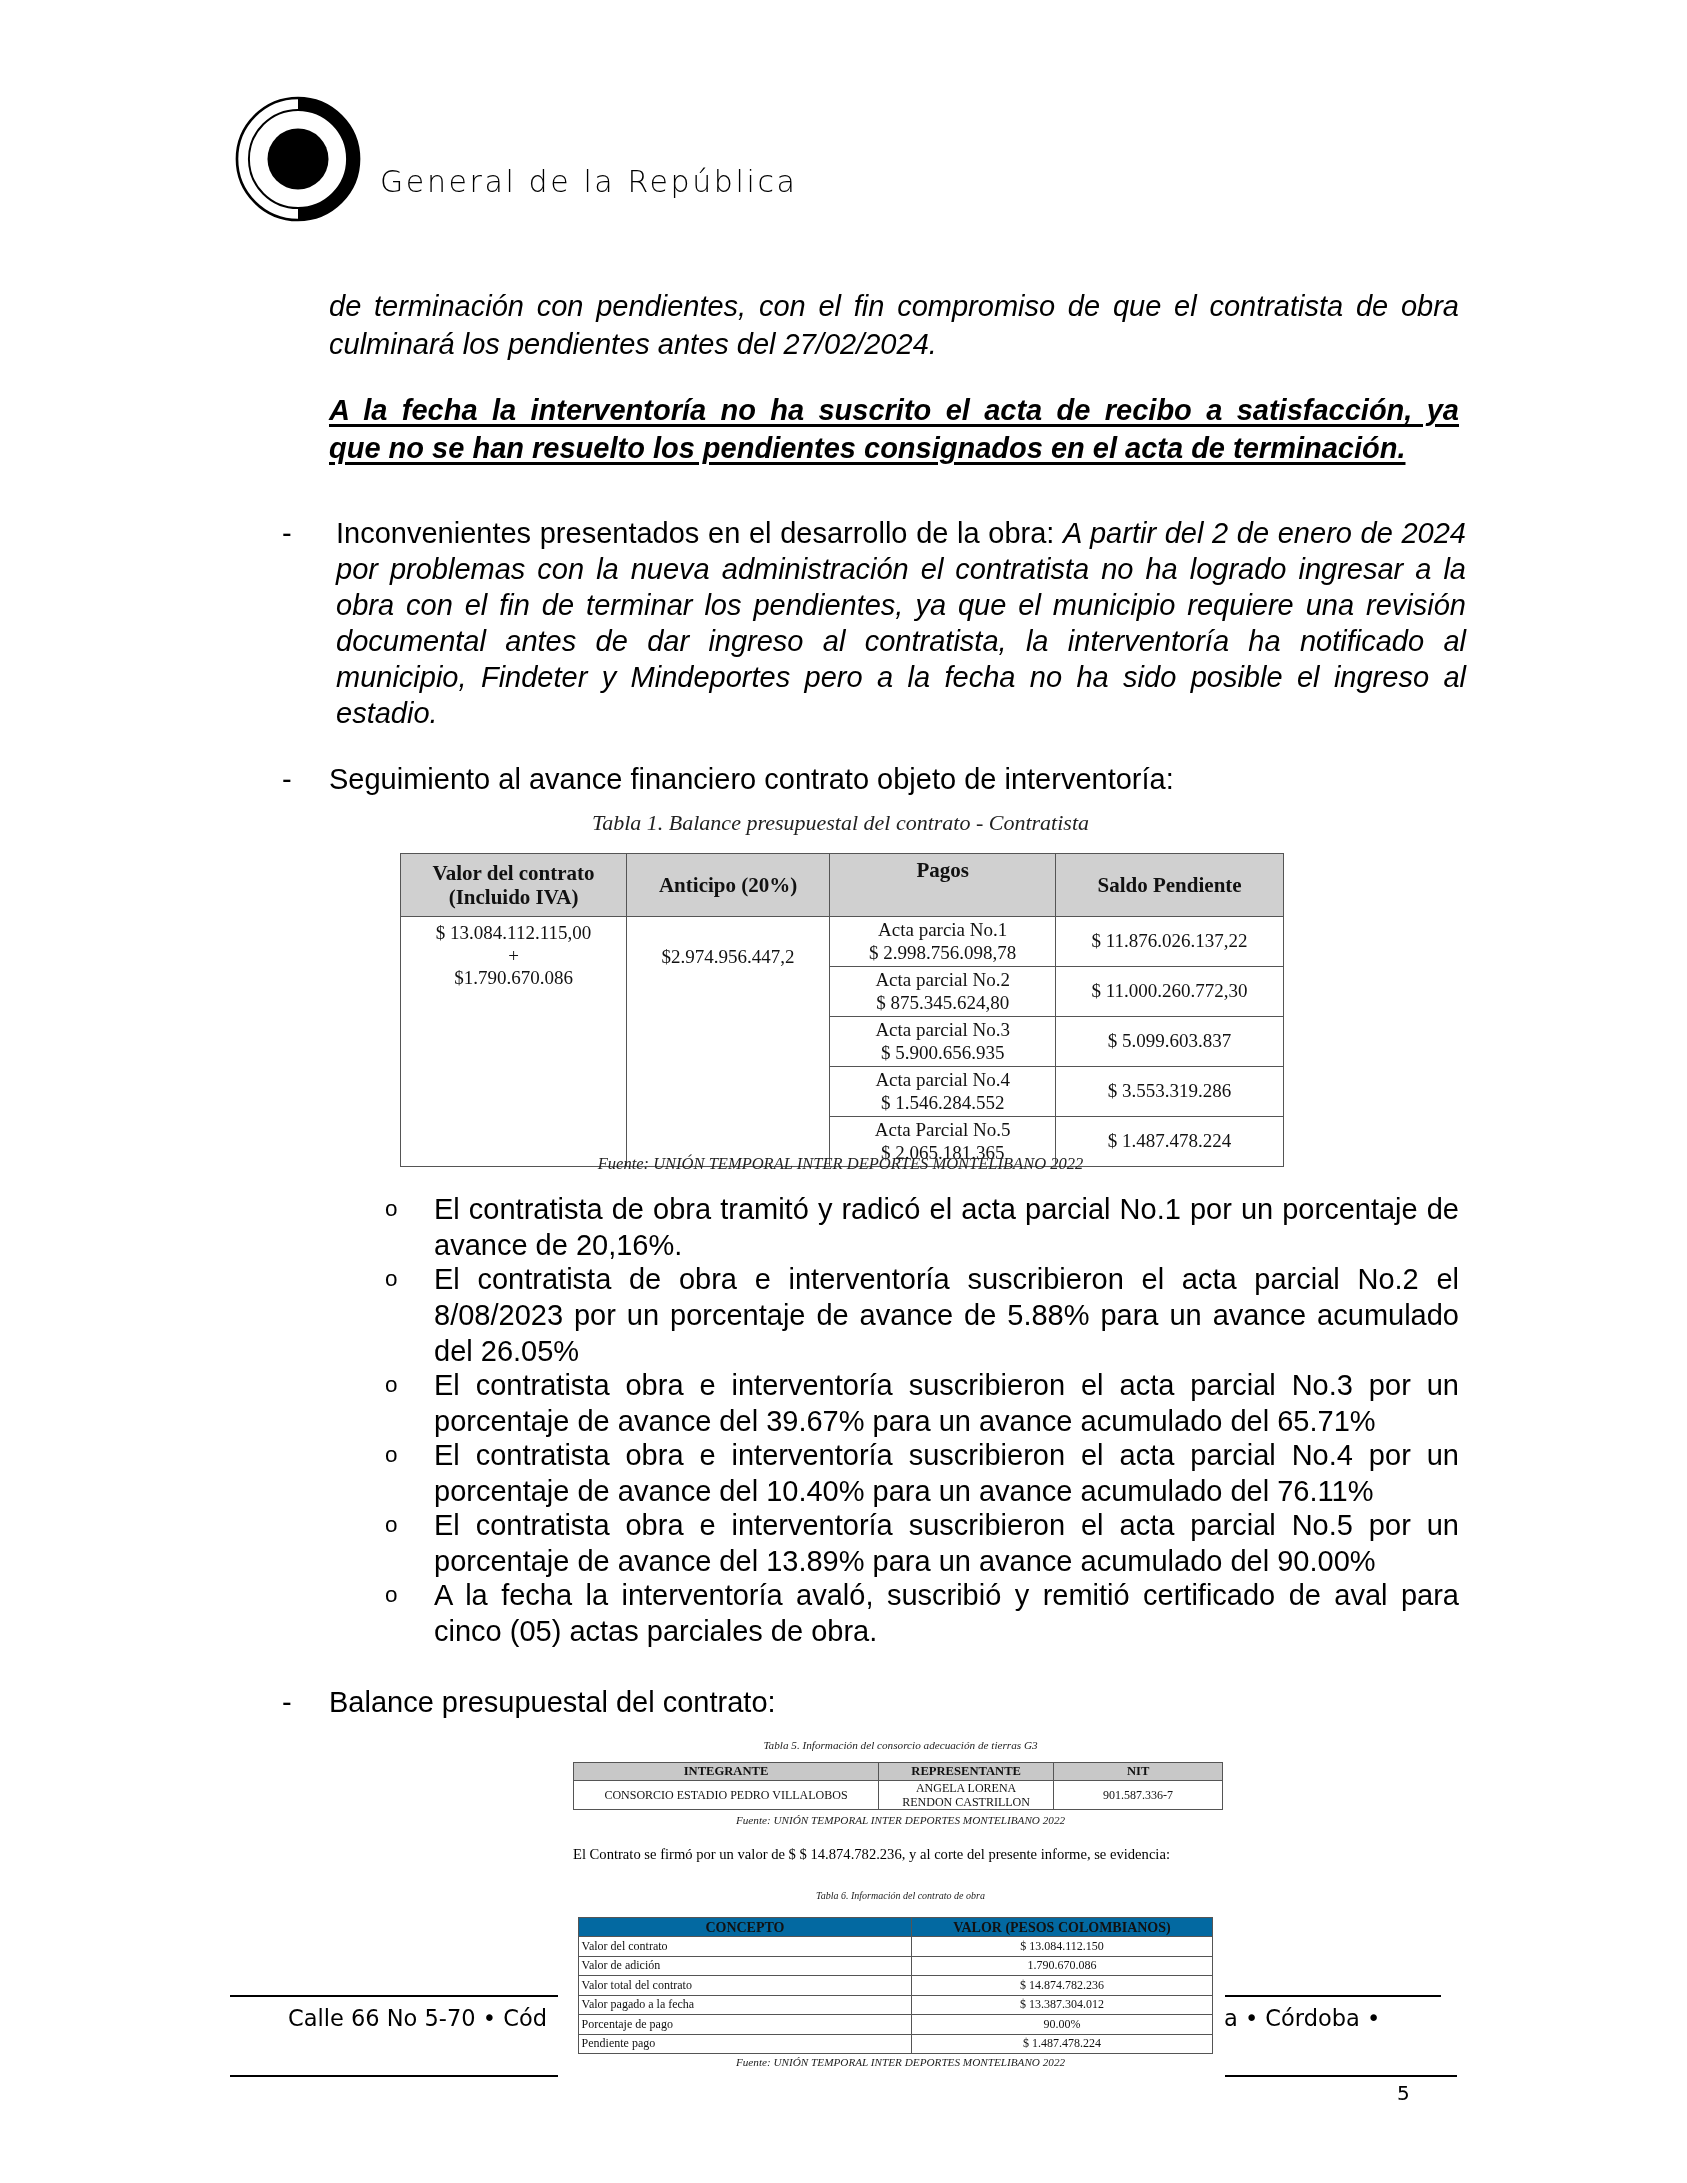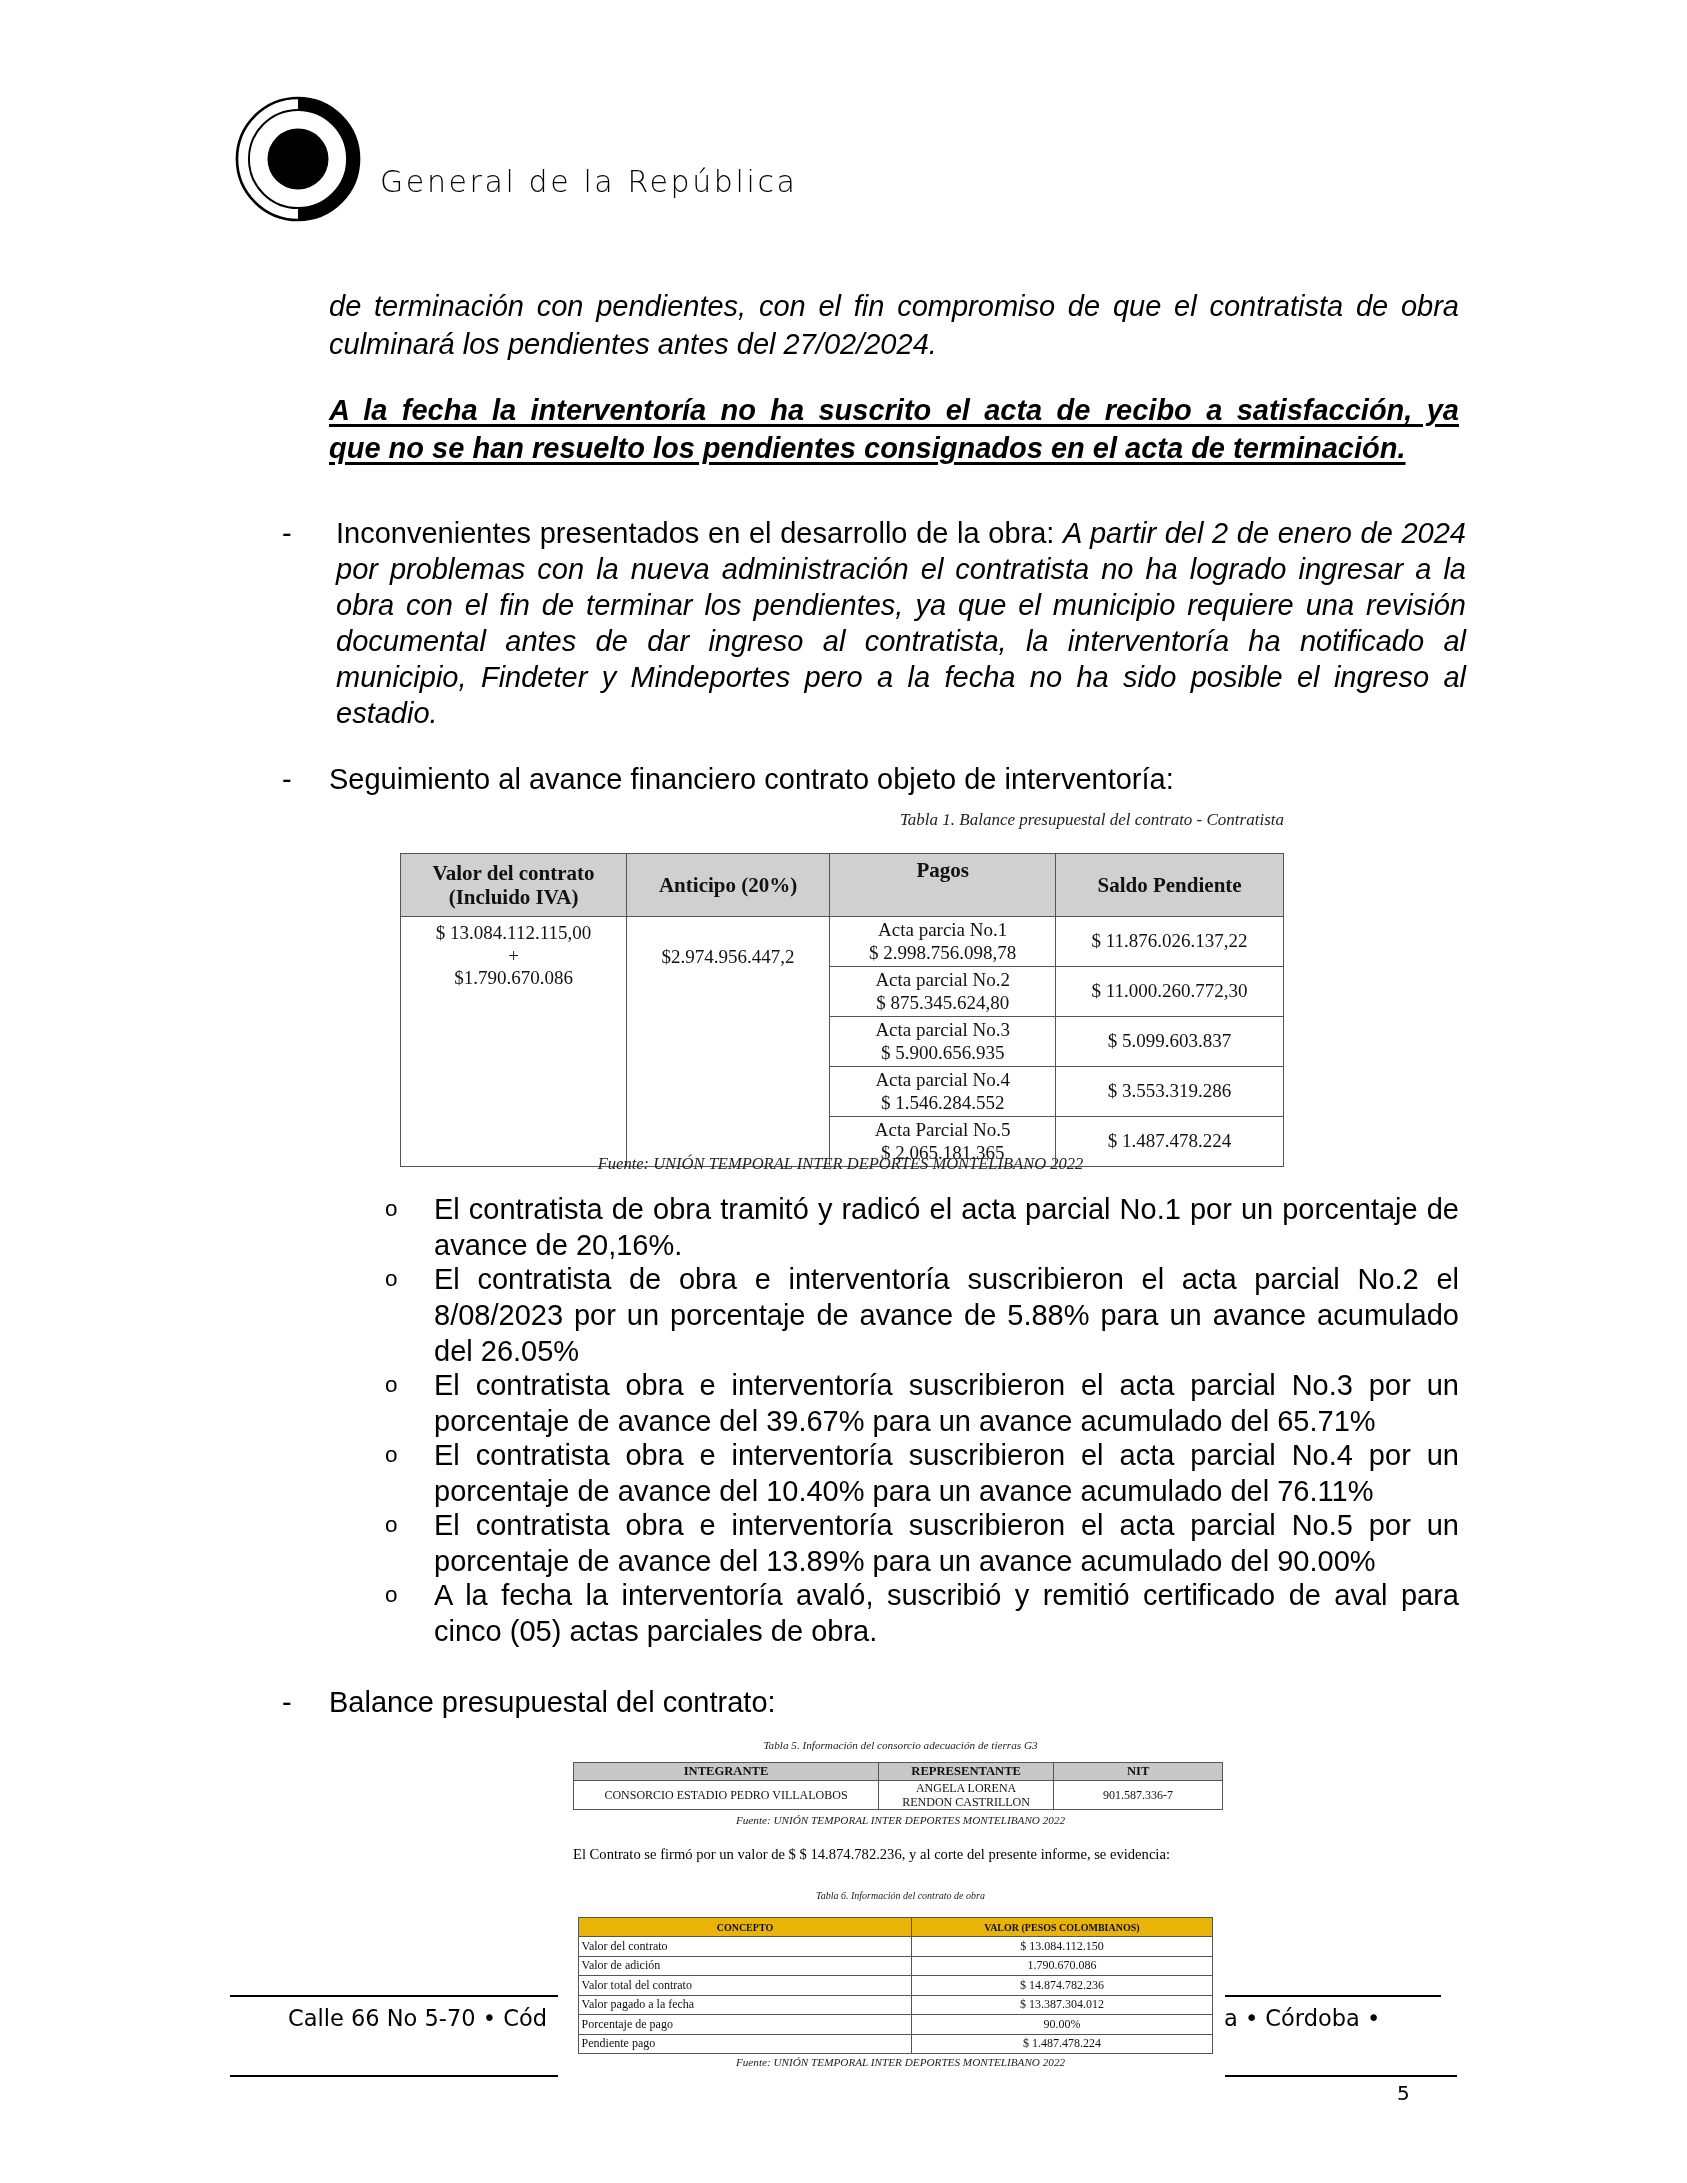--- a/index.html
+++ b/index.html
@@ -24,21 +24,21 @@
 
   
   .cap { position: absolute; font-family: "Liberation Serif", serif; font-style: italic; text-align: center; color: #222; }
   table.t { position: absolute; border-collapse: collapse; font-family: "Liberation Serif", serif; color: #111; }
   table.t th { background: #d0d0d0; font-weight: bold; border: 1.3px solid #555; }
   table.t td { border: 1.3px solid #555; text-align: center; vertical-align: middle; }
   table.t1 th { font-size: 21px; line-height: 24px; height: 57px; }
   table.t1 td { font-size: 19px; line-height: 22.5px; }
   table.t5 th { font-size: 12.6px; line-height: 14.6px; height: 14.6px; background: #c8c8c8; }
   table.t5 td { font-size: 12px; line-height: 14px; }
-  table.t6 th { font-size: 10px; line-height: 15px; height: 16px; background: #eab308; }
+  table.t6 th { font-size: 14px; line-height: 15px; height: 16px; background: #0369a1; }
   table.t6 td { font-size: 12px; line-height: 14.6px; height: 16.5px; }
   table.t6 td.l { text-align: left; padding-left: 2.6px; }
 
   
   .rule { position: absolute; height: 2px; background: #000; }
   .foot { position: absolute; font-family: "DejaVu Sans", sans-serif; font-size: 22.5px; line-height: 26.5px; }
   .pnum { position: absolute; font-family: "DejaVu Sans", sans-serif; font-size: 20px; }
 </style>
 </head>
 <body>
@@ -62,21 +62,21 @@
   <div class="p strong-u" style="left:329px; top:430px; width:1130px;">que no se han resuelto los pendientes consignados en el acta de terminación.</div>
 
   <div class="dash" style="left:282px; top:515px;">-</div>
   <div class="p" style="left:336px; top:515px; width:1130px;">
     <span>Inconvenientes presentados en el desarrollo de la obra: </span><span class="it">A partir del 2 de enero de 2024 por problemas con la nueva administración el contratista no ha logrado ingresar a la obra con el fin de terminar los pendientes, ya que el municipio requiere una revisión documental antes de dar ingreso al contratista, la interventoría ha notificado al municipio, Findeter y Mindeportes pero a la fecha no ha sido posible el ingreso al estadio.</span>
   </div>
 
   <div class="dash" style="left:282px; top:761px;">-</div>
   <div class="p" style="left:329px; top:761px; width:1130px;">Seguimiento al avance financiero contrato objeto de interventoría:</div>
 
-  <div class="cap" style="left:397px; top:810px; width:887px; font-size:17px;text-align:right;">Tabla 1. Balance presupuestal del contrato - Contratista</div>
+  <div class="cap" style="left:397px; top:810px; width:887px; font-size:22px;">Tabla 1. Balance presupuestal del contrato - Contratista</div>
   <table class="t t1" style="left:400px; top:853px; width:884px;">
     <tbody>
         <tr>
       <th style="width:25.6%;">
         <span>Valor del contrato</span><br><span>(Incluido IVA)</span>
       </th>
       <th style="width:23%;">Anticipo (20%)</th>
       <th style="width:25.6%; vertical-align:top; padding-top:4px;">Pagos</th>
       <th>Saldo Pendiente</th>
     </tr>

